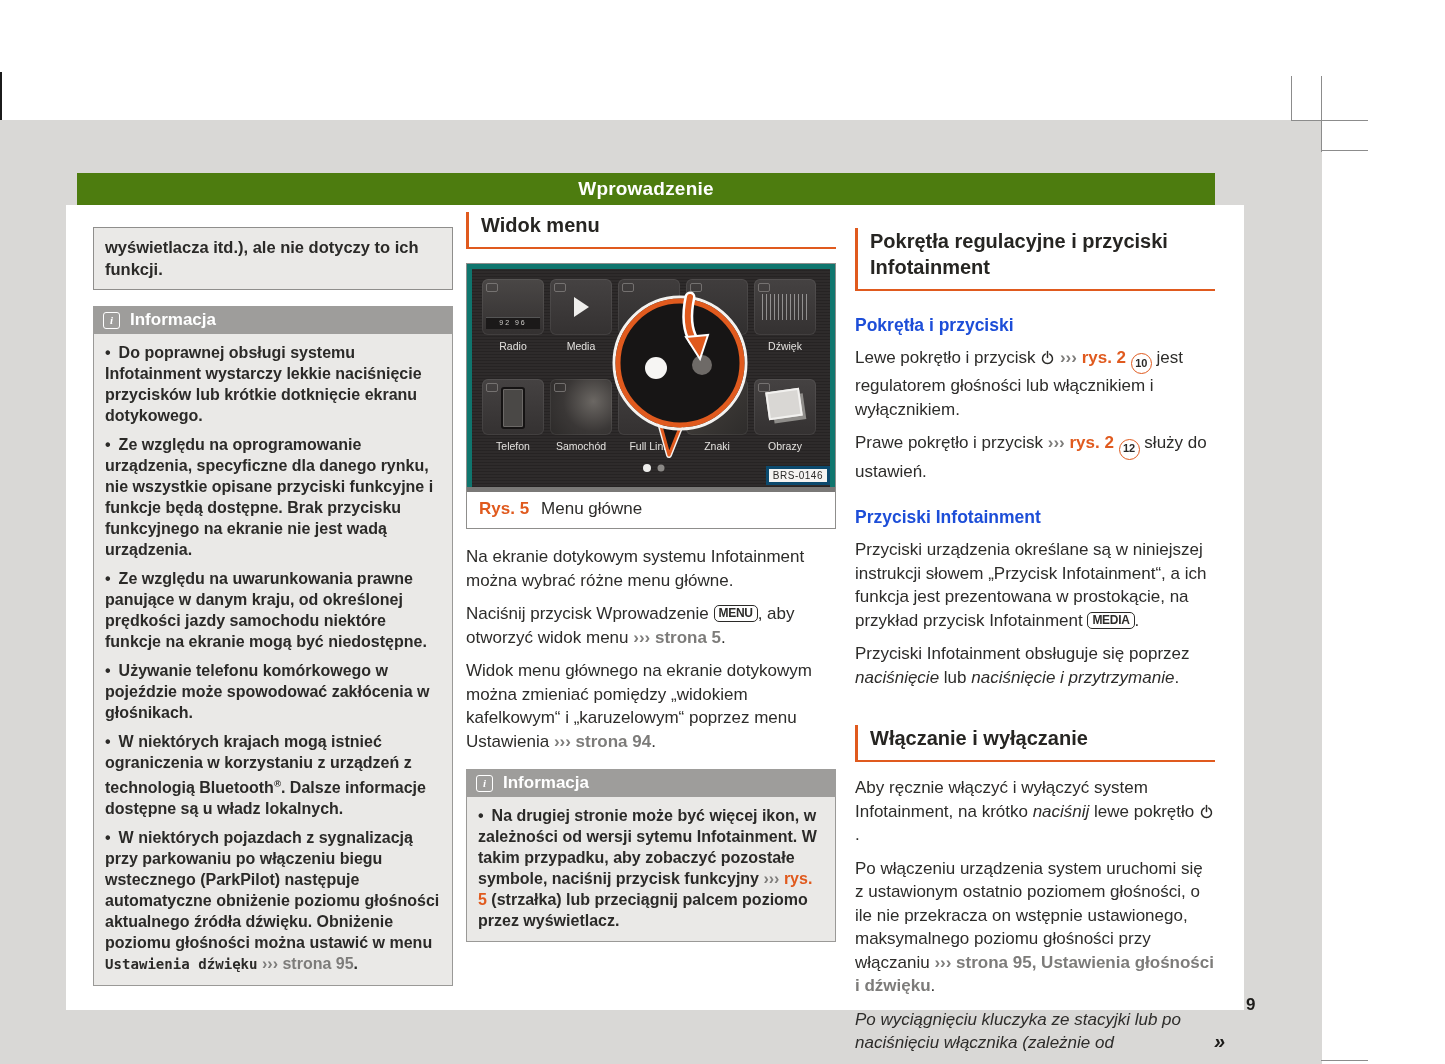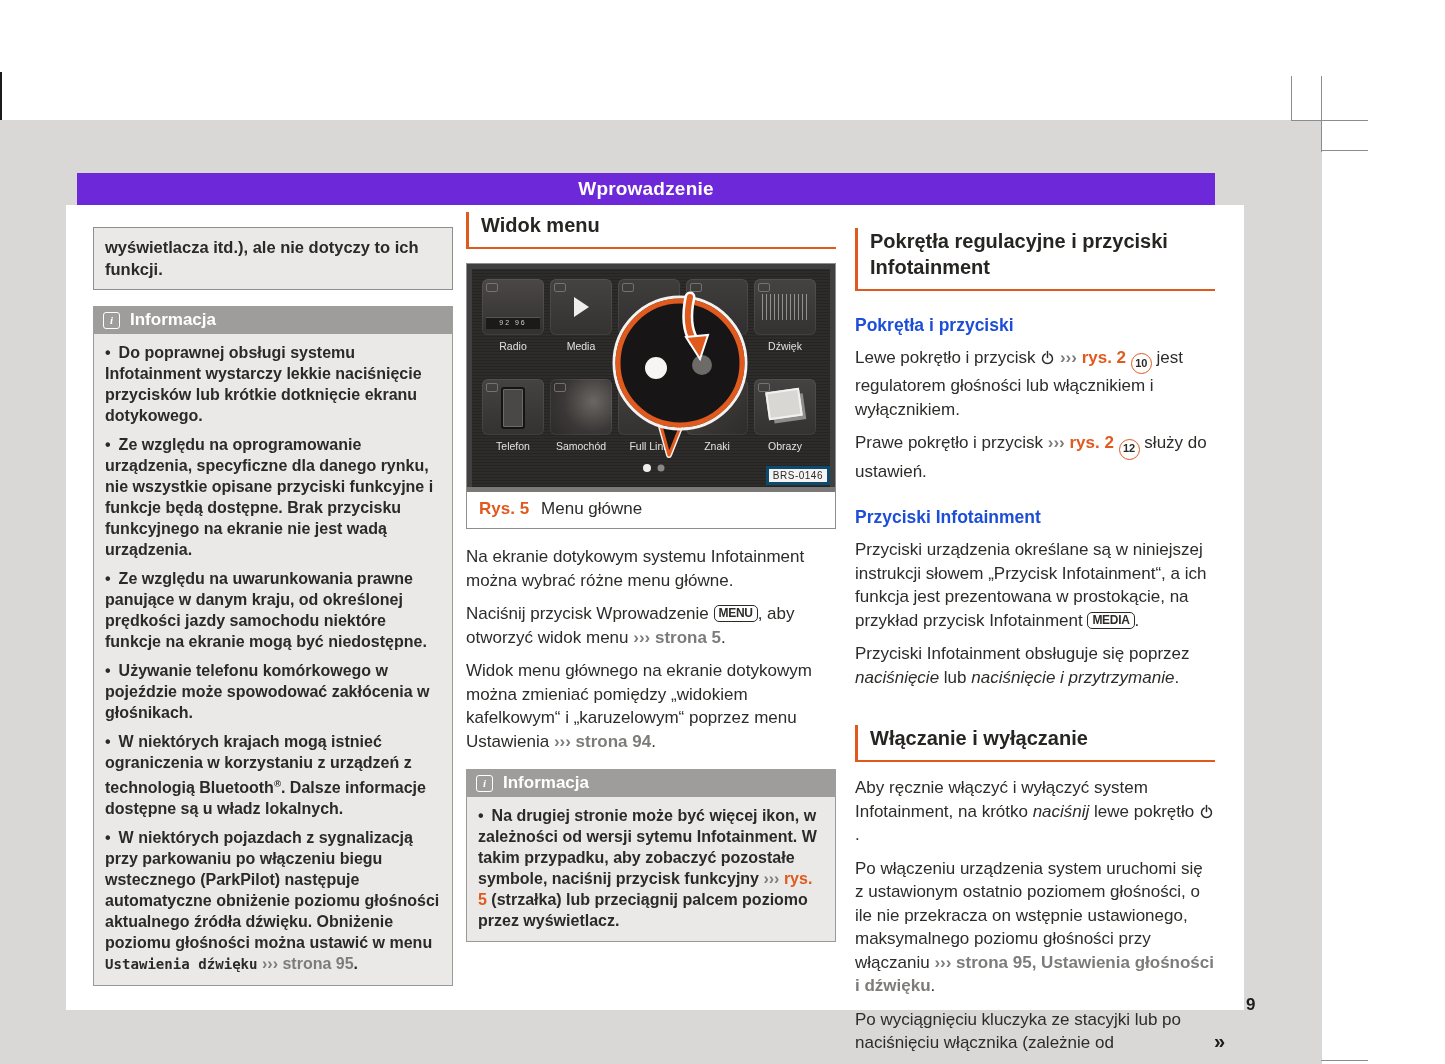--- a/index.html
+++ b/index.html
@@ -6,21 +6,21 @@
   .canvas{position:relative;width:1445px;height:1064px;overflow:hidden;
           font-family:"Liberation Sans",sans-serif;color:#2d2c2a;}
 
   
   .scan{position:absolute;left:0;top:120px;width:1322px;height:944px;background:#d9d8d6;}
   .content-area{position:absolute;left:66px;top:205px;width:1178px;height:805px;background:#ffffff;}
   .trim{position:absolute;background:#8c8c8c;}
   .trim-dark{position:absolute;background:#1b1b1b;}
 
   
-  .band{position:absolute;left:77px;top:173px;width:1138px;height:32px;background:#6d28d9;
+  .band{position:absolute;left:77px;top:173px;width:1138px;height:32px;background:#4d7c0f;
         display:flex;align-items:center;justify-content:center;}
   .band span{color:#fff;font-weight:800;font-size:19px;letter-spacing:.2px;}
 
   .pageno{position:absolute;left:1246px;top:995px;font-weight:800;font-size:17px;color:#1d1c1a;}
 
   
   .col{position:absolute;width:360px;}
   .col1{left:77px;top:227px;padding-left:16px;}
   .col2{left:466px;top:212px;width:370px;}
   .col3{left:855px;top:228px;}
@@ -41,40 +41,40 @@
   .bullet:last-child{margin-bottom:0;}
   .bullet::before{content:"\2022\2002";}
 
   
   .sec-head{border-left:3px solid #e05a1e;border-bottom:2px solid #e05a1e;
             padding:0 0 9px 12px;font-size:20px;line-height:26px;font-weight:800;color:#262522;}
   .sub-head{font-size:17.5px;font-weight:800;margin:24px 0 10px;color:#1d4ed8;}
 
   .para{font-size:17px;line-height:23.5px;margin:0 0 10px;}
   .para.first{margin-top:16px;}
-  .para.last-cont{position:relative;margin-bottom:4px;}
+  .para.last-cont{position:relative;margin-bottom:4px;font-style:italic;}
   .cont{position:absolute;right:-10px;bottom:1px;font-weight:800;font-size:20px;color:#1d1c1a;}
 
   
   .sg-t{}
   .sg-ref{color:#7d7c7a;font-weight:700;}
   .sg-fig{color:#e05a1e;font-weight:700;}
   .sg-i{font-style:italic;}
   .sg-sup{vertical-align:super;font-size:.6em;}
   .sg-mono{font-family:"DejaVu Sans Mono",monospace;font-size:.88em;}
   .sg-btn{display:inline-block;border:1.7px solid #2b2a28;border-radius:5px;padding:0 4px;
           font-size:12px;line-height:15px;font-weight:800;vertical-align:2px;letter-spacing:-.3px;}
   .sg-circ{width:19px;height:19px;border:1.7px solid #e05a1e;border-radius:50%;
            display:inline-flex;align-items:center;justify-content:center;
            font-size:11px;font-weight:700;vertical-align:-4px;background:#fff;color:#2b2a28;}
   .sg-power svg{width:15px;height:15px;vertical-align:-2px;}
 
   
   figure.fig{margin:14px 0 0;border:1px solid #8f8e8c;background:#fff;}
-  .shot{background:#404040;padding:5px 5px 0;border-bottom:5px solid #7a7977;position:relative;}
+  .shot{background:#0f766e;padding:5px 5px 0;border-bottom:5px solid #7a7977;position:relative;}
   .screen{height:218px;position:relative;overflow:hidden;
           background:#2e2b2b;
           background-image:repeating-linear-gradient(0deg,rgba(0,0,0,.18) 0 1px,transparent 1px 3px);}
   .trow{position:absolute;left:10px;right:10px;display:flex;gap:6px;}
   .trow1{top:10px;} .trow2{top:110px;}
   .tcell{width:62px;flex:0 0 62px;}
   .tile{width:62px;height:56px;border-radius:6px;position:relative;overflow:hidden;
         background:linear-gradient(#454242,#343131);box-shadow:inset 0 0 0 1px rgba(255,255,255,.07);}
   .tile::before{content:"";position:absolute;top:4px;left:4px;width:10px;height:7px;
         border:1px solid #8a8886;border-radius:2px;opacity:.7;}

